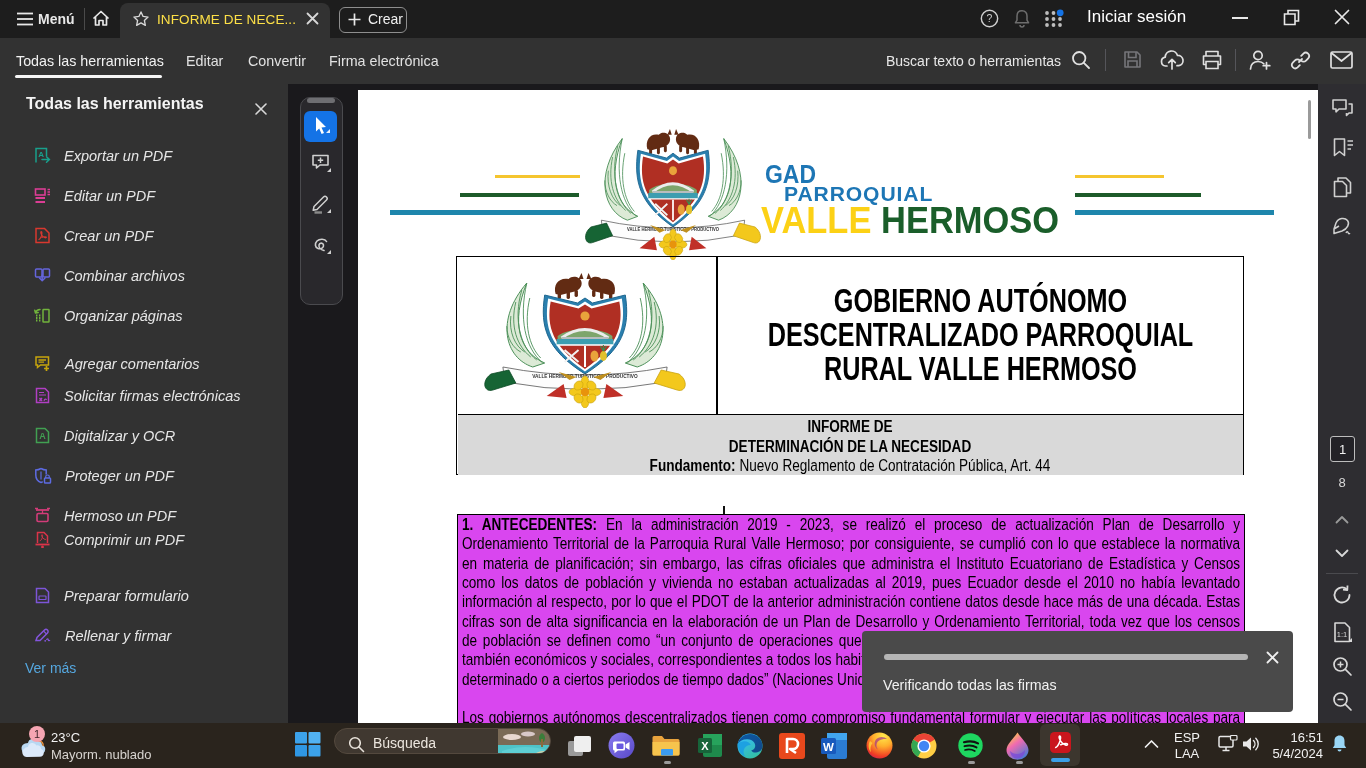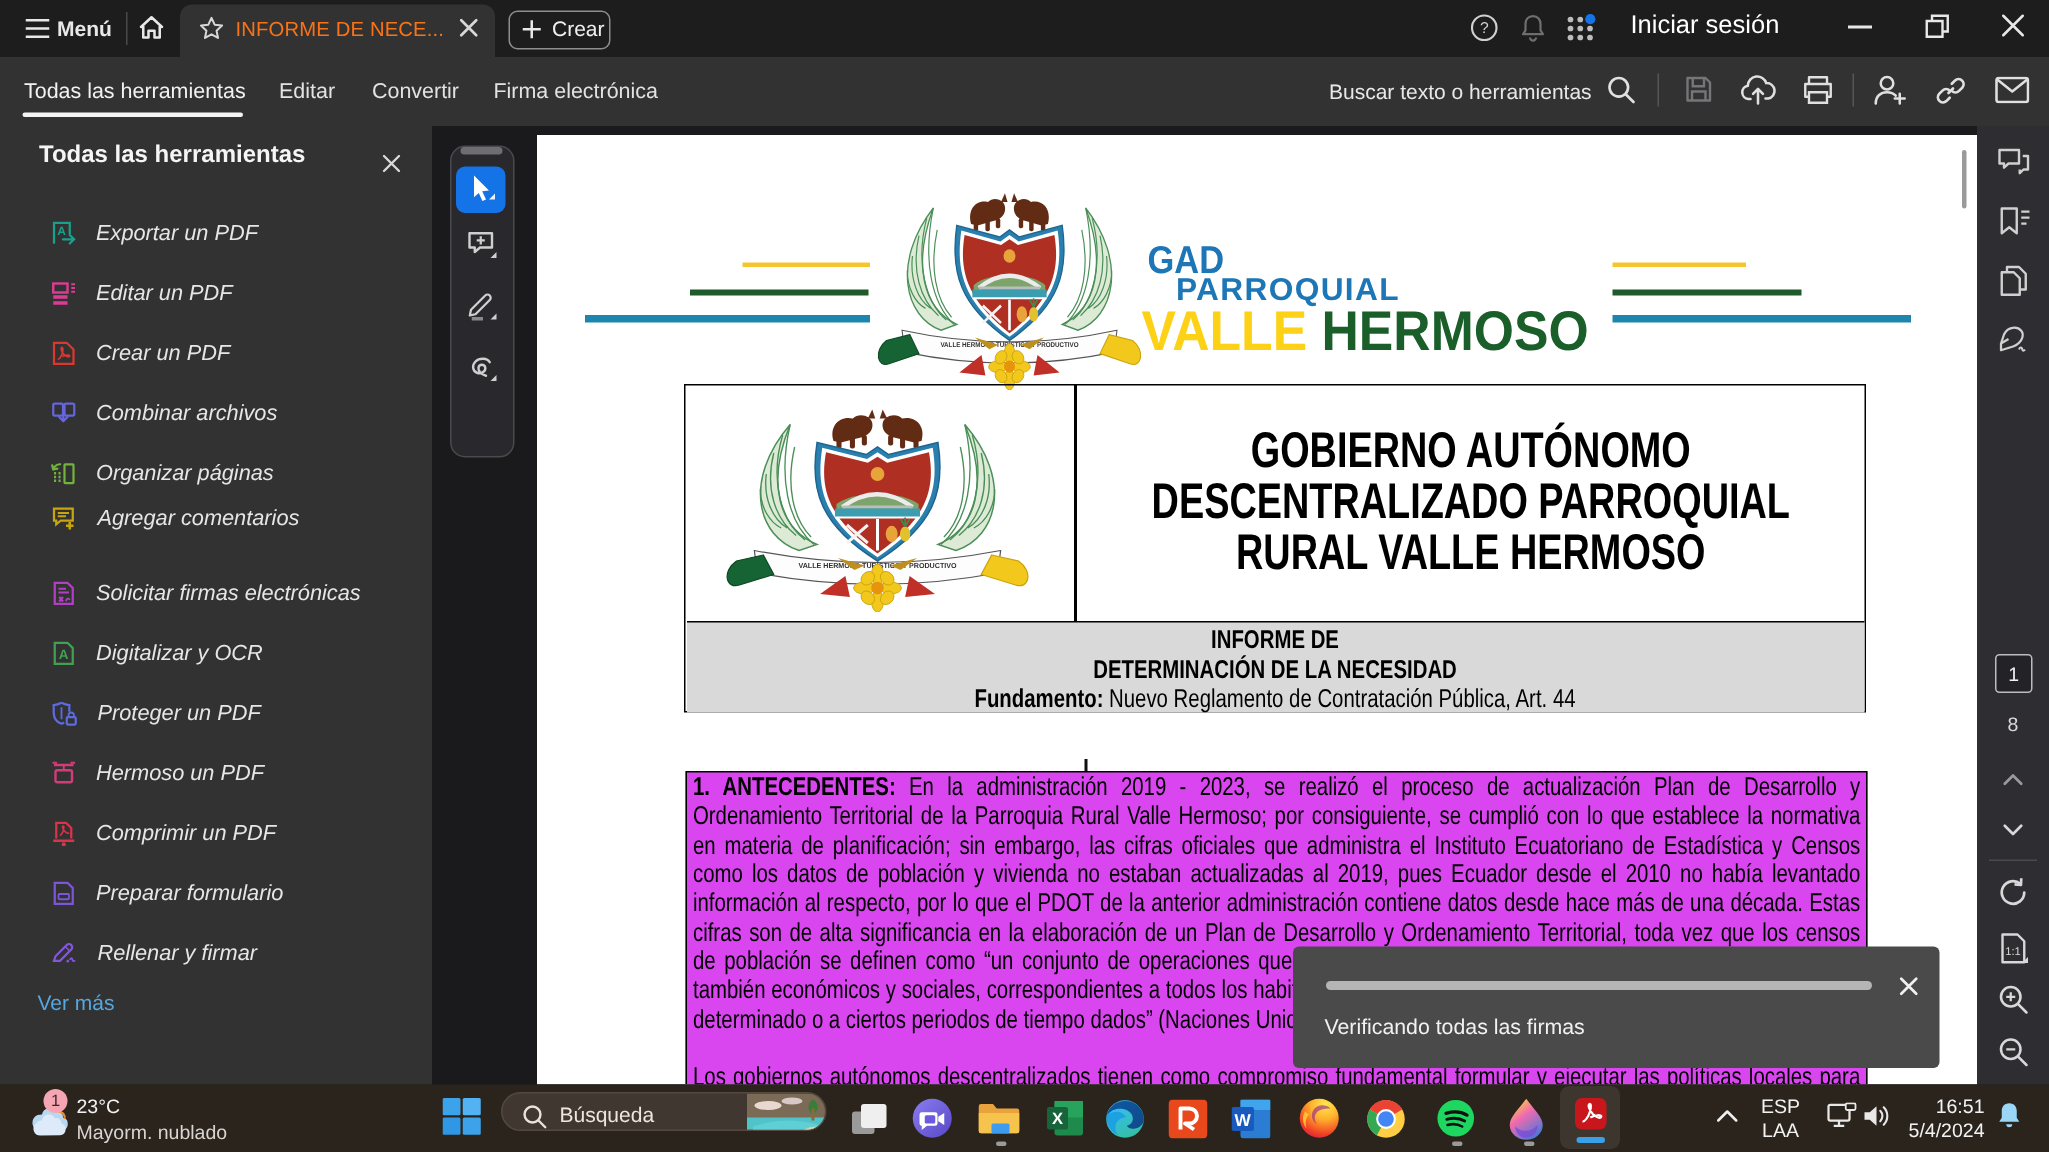--- a/index.html
+++ b/index.html
@@ -34,21 +34,21 @@
       </svg>
     <div class="abs" style="left:38px;top:11px;color:#e8e8e8;font-size:14px;font-weight:700">Menú</div>
     <div class="abs" style="left:84px;top:8px;width:1px;height:22px;background:#4a4a4a"></div>
     <svg class="abs" style="left:92px;top:10px" width="18" height="17" viewBox="0 0 18 17">
         <path d="M2 8 L9 1.5 L16 8 M3.5 6.8 V15 H7 V10.5 H11 V15 H14.5 V6.8" fill="none" stroke="#e8e8e8" stroke-width="1.7" stroke-linejoin="round" stroke-linecap="round"></path>
       </svg>
     <div class="abs" style="left:120px;top:3px;width:210px;height:35px;background:#323232;border-radius:8px 8px 0 0"></div>
     <svg class="abs" style="left:132px;top:10px" width="18" height="18" viewBox="0 0 24 24">
         <path d="M12 2.6 L14.8 8.6 L21.4 9.4 L16.5 13.9 L17.8 20.4 L12 17.2 L6.2 20.4 L7.5 13.9 L2.6 9.4 L9.2 8.6 Z" fill="none" stroke="#d8d8d8" stroke-width="1.8" stroke-linejoin="round"></path>
       </svg>
-    <div class="abs" style="left:157px;top:12px;color:#f97316;font-size:13.5px;letter-spacing:.1px">INFORME DE NECE...</div>
+    <div class="abs" style="left:157px;top:12px;color:#fde047;font-size:13.5px;letter-spacing:.1px">INFORME DE NECE...</div>
     <svg class="abs" style="left:306px;top:12px" width="13" height="13" viewBox="0 0 13 13">
         <path d="M1.5 1.5 L11.5 11.5 M11.5 1.5 L1.5 11.5" stroke="#d8d8d8" stroke-width="1.8" stroke-linecap="round"></path>
       </svg>
     <div class="abs" style="left:339px;top:7px;width:68px;height:26px;border:1px solid #8e8e8e;border-radius:6px"></div>
     <svg class="abs" style="left:348px;top:13px" width="13" height="13" viewBox="0 0 13 13">
         <path d="M6.5 0.5 V12.5 M0.5 6.5 H12.5" stroke="#e8e8e8" stroke-width="1.7"></path>
       </svg>
     <div class="abs" style="left:368px;top:11px;color:#f0f0f0;font-size:14px">Crear</div>
     <svg class="abs" style="left:980px;top:9px" width="19" height="19" viewBox="0 0 20 20">
         <circle cx="10" cy="10" r="8.6" fill="none" stroke="#d0d0d0" stroke-width="1.5"></circle>
@@ -173,21 +173,21 @@
             <g fill="none" stroke="#71b33c" stroke-width="1.5">
               <rect x="9" y="2.5" width="6" height="12.5" rx="0.5"></rect>
               <path d="M1.5 6 a5 5 0 0 1 4.5 -3.5 M1.5 6 L0.8 3.2 M1.5 6 L4.2 5.4" stroke-linecap="round"></path>
               <g stroke-dasharray="1.4 1.6">
                 <path d="M2 8.5 H6.5 M2 11 H6.5 M2 13.5 H6.5" stroke-width="1.8"></path>
               </g>
             </g>
           </svg>
           <span>Organizar páginas</span>
         </div>
-      <div class="pitem" style="top:253px">
+      <div class="pitem" style="top:271px">
           <svg width="18" height="17" viewBox="0 0 18 17">
             <g fill="none" stroke="#c7a50c" stroke-width="1.5">
               <path d="M2 2 H14.5 V10 H6.5 L3.5 12.5 V10 H2 Z"></path>
               <path d="M4.5 5 H12 M4.5 7.2 H10" stroke-width="1.3"></path>
               <path d="M12.5 11 V16 M10 13.5 H15" stroke-width="1.7"></path>
             </g>
           </svg>
           <span>Agregar comentarios</span>
         </div>
       <div class="pitem" style="top:303px">
@@ -225,21 +225,21 @@
           <svg width="17" height="17" viewBox="0 0 17 17">
             <g fill="none" stroke="#d23c79" stroke-width="1.6">
               <path d="M2 3 H15" stroke-width="1.8"></path>
               <path d="M8.5 3 V6" stroke-width="1.3"></path>
               <rect x="3" y="6.5" width="11" height="8" rx="1.2"></rect>
               <path d="M1 1.5 H4 M13 1.5 H16" stroke-width="1.3"></path>
             </g>
           </svg>
           <span>Hermoso un PDF</span>
         </div>
-      <div class="pitem" style="top:463px">
+      <div class="pitem" style="top:447px">
           <svg width="17" height="17" viewBox="0 0 17 17">
             <g fill="none" stroke="#da3449" stroke-width="1.5">
               <path d="M3.5 12 V1.5 H10 L13.5 5 V12"></path>
               <path d="M5.8 9.8 C6.6 10 7.8 8.2 8.3 6.5 C8.8 4.8 8.6 3.6 8 3.7 C7.4 3.8 7.6 5.7 9.1 7.2 C10.3 8.4 11.7 8.8 12 8.1" stroke-width="1"></path>
               <path d="M1.5 13.5 H15.5" stroke-width="1.8"></path>
               <path d="M8.5 15.9 m-1.4 0 a1.4 1.4 0 1 0 2.8 0 a1.4 1.4 0 1 0 -2.8 0" fill="#da3449" stroke="none"></path>
             </g>
           </svg>
           <span>Comprimir un PDF</span>
         </div>

